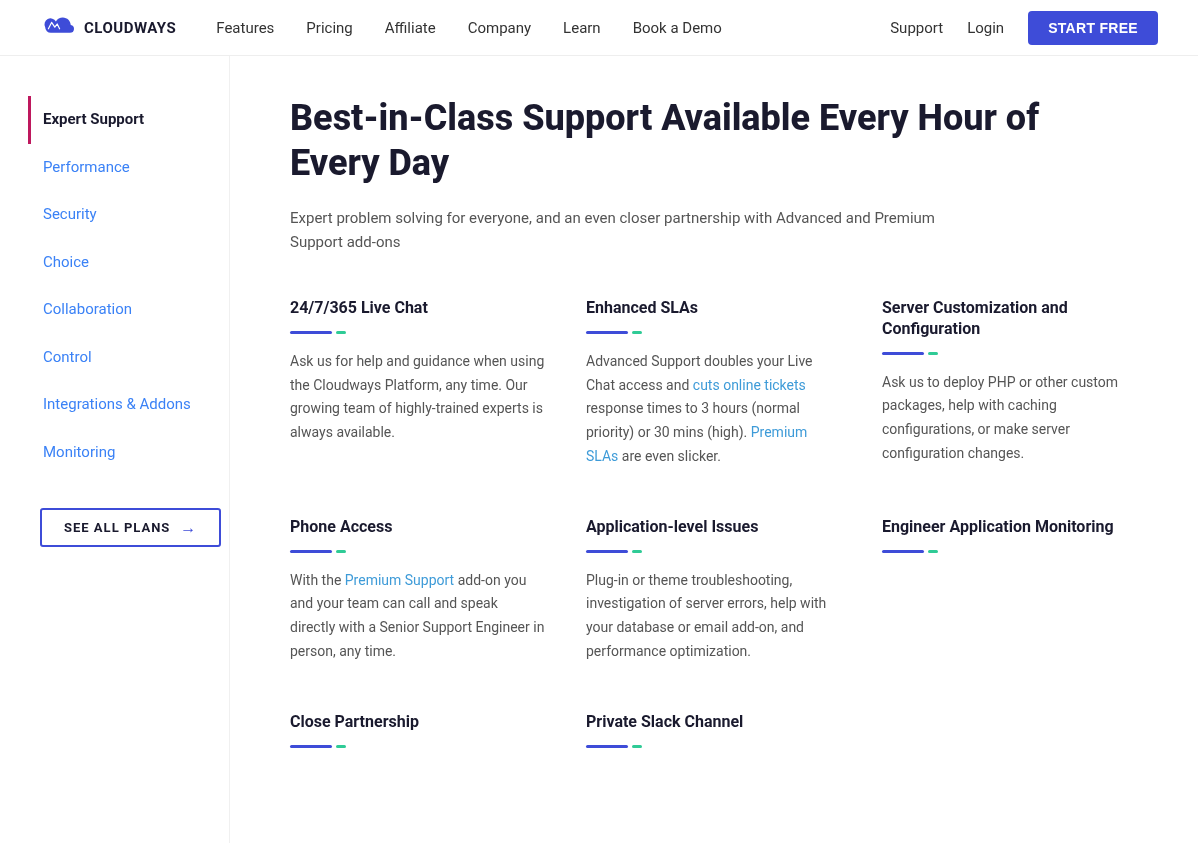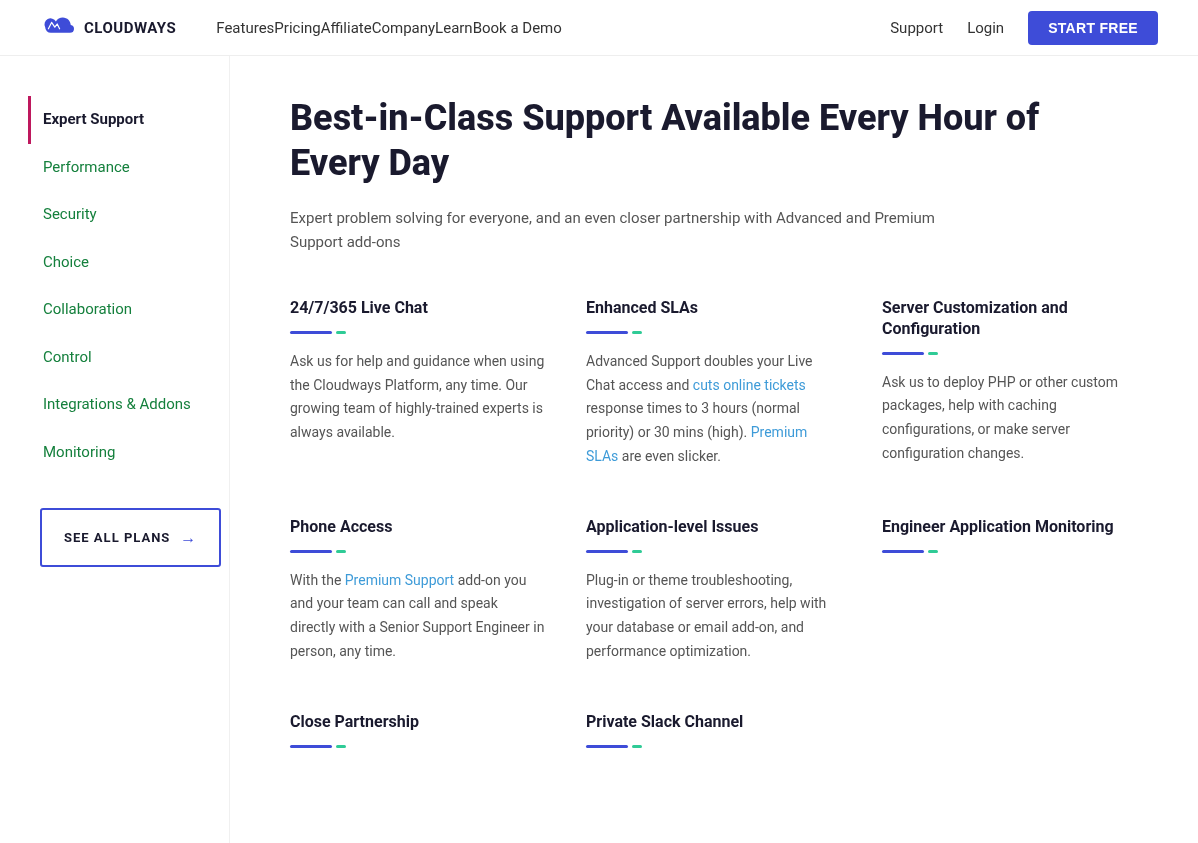--- a/index.html
+++ b/index.html
@@ -31,20 +31,21 @@
     }
     .brand-name {
       font-size: 15px;
       font-weight: 700;
       color: #1a1a2e;
       letter-spacing: 0.5px;
     }
     .nav-links {
       display: flex;
       align-items: center;
+      gap: 32px;
       flex: 1;
     }
     .nav-link {
       text-decoration: none;
       color: #333;
       font-size: 15px;
       font-weight: 400;
     }
     .nav-right {
       display: flex;
@@ -77,38 +78,38 @@
       min-width: 230px;
       padding: 40px 0 40px 40px;
       border-right: 1px solid #f0f0f0;
       display: flex;
       flex-direction: column;
       gap: 0;
     }
     .sidebar-item {
       padding: 14px 0;
       font-size: 15px;
-      color: #15803d;
+      color: #3b82f6;
       cursor: pointer;
       border-left: 3px solid transparent;
       padding-left: 12px;
       margin-left: -12px;
       line-height: 1.3;
     }
     .sidebar-item.active {
       color: #1a1a2e;
       font-weight: 700;
       border-left: 3px solid #be185d;
     }
     .see-all-plans-btn {
       margin-top: 32px;
       display: inline-flex;
       align-items: center;
       gap: 10px;
-      padding: 18px 22px;
+      padding: 8px 22px;
       border: 2px solid #3e4cd8;
       color: #1a1a2e;
       font-size: 13px;
       font-weight: 700;
       letter-spacing: 1px;
       cursor: pointer;
       background: #fff;
       border-radius: 3px;
       text-transform: uppercase;
       text-decoration: none;

